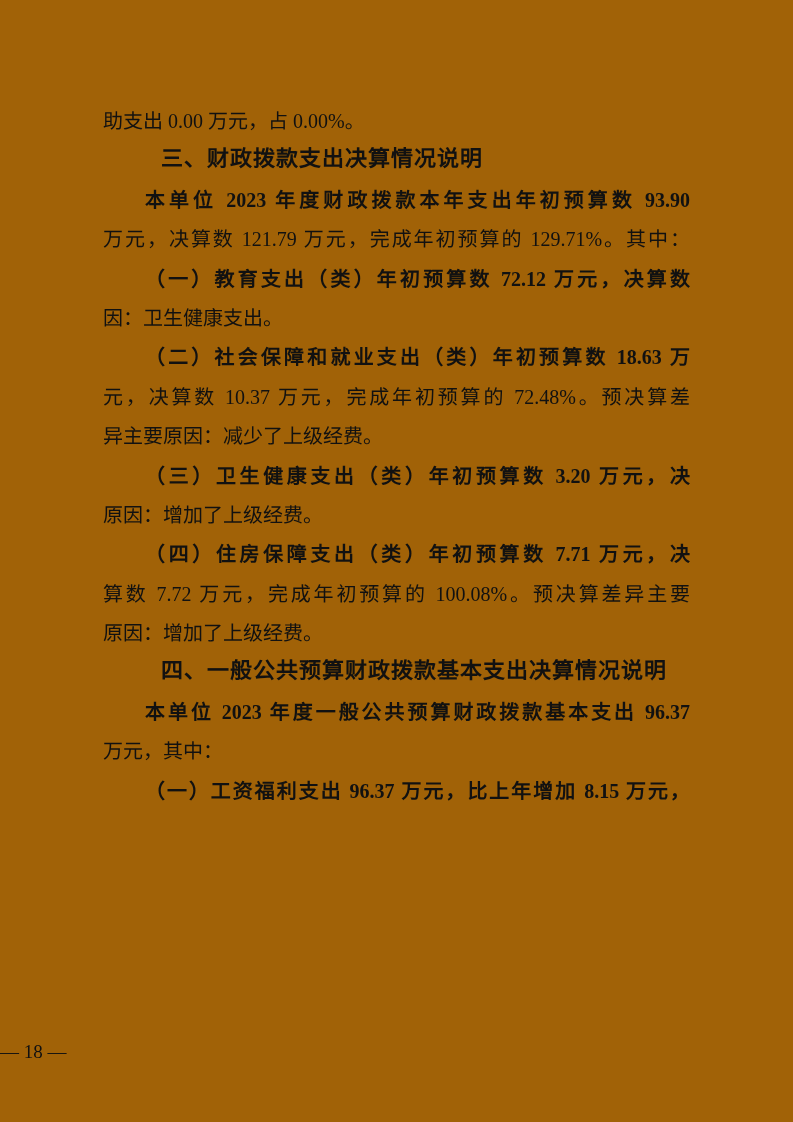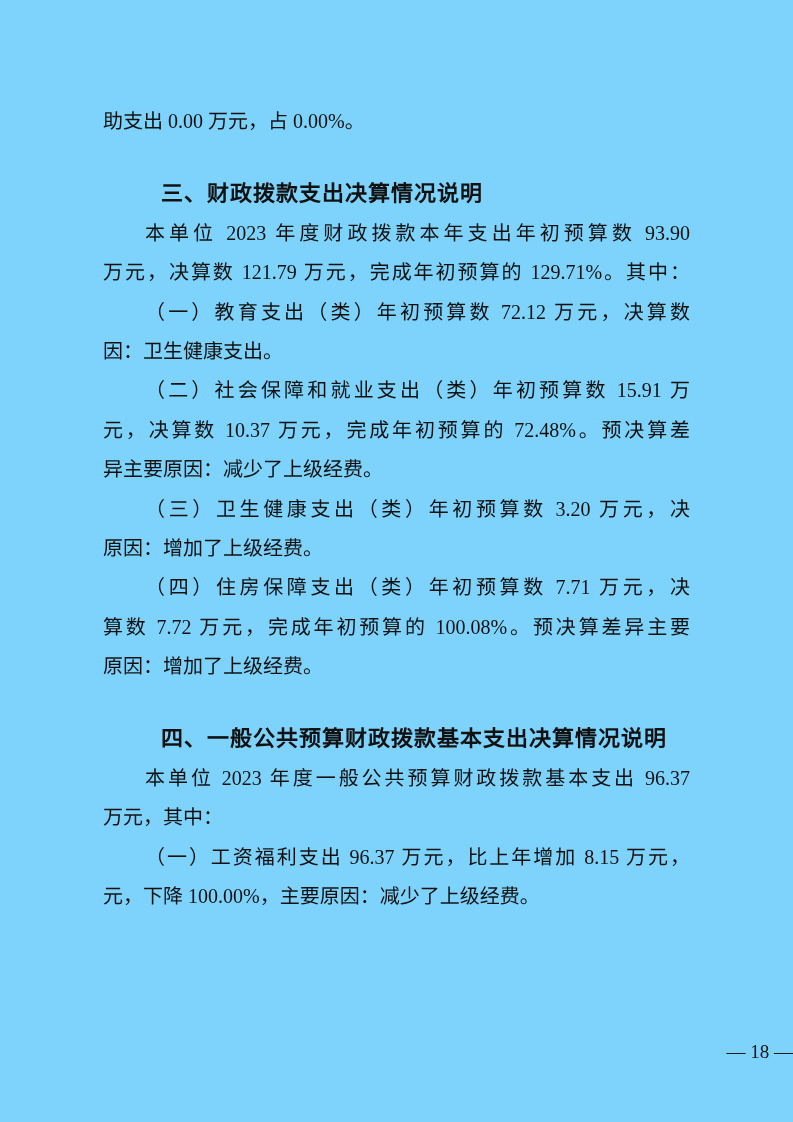--- a/index.html
+++ b/index.html
@@ -4,21 +4,21 @@
 <style>
   html, body {
     margin: 0;
     padding: 0;
     background: #ffffff;
   }
   .page {
     position: relative;
     width: 793px;
     height: 1122px;
-    background: #7dd3fc;
+    background: #a16207;
     color: #111111;
     overflow: hidden;
     font-family: "Liberation Serif", "DejaVu Serif", serif;
   }
   .content {
     position: absolute;
     left: 103px;
     top: 102px;
     width: 587px;
   }
@@ -30,37 +30,37 @@
     text-align: left;
     color: #111111;
   }
   .line.fill {
     white-space: normal;
     text-align: justify;
     text-align-last: justify;
   }
   .line.indent {
     text-indent: 42px;
+    font-weight: bold;
   }
   .heading {
-    font-family: Liberation Sans, sans-serif;
+    font-family: Liberation Mono, monospace;
     font-weight: bold;
     font-size: 22px;
     text-indent: 58px;
     letter-spacing: 1px;
-    margin-top: 33px;
   }
   .footer {
     position: absolute;
     left: 0;
     top: 1034px;
     width: 793px;
     height: 36px;
     line-height: 36px;
-    text-align: right;
+    text-align: left;
     font-size: 19px;
     color: #111111;
     font-family: "Liberation Serif", "DejaVu Serif", serif;
   }
 </style>
 </head>
 <body>
 
 <div class="page">
   <div class="content">
@@ -68,36 +68,35 @@
     <div class="line">助支出 0.00 万元，占 0.00%。</div>
 
     <div class="line heading">三、财政拨款支出决算情况说明</div>
 
     <div class="line fill indent">本单位 2023 年度财政拨款本年支出年初预算数 93.90</div>
     <div class="line fill">万元，决算数 121.79 万元，完成年初预算的 129.71%。其中：</div>
 
     <div class="line fill indent">（一）教育支出（类）年初预算数 72.12 万元，决算数</div>
     <div class="line">因：卫生健康支出。</div>
 
-    <div class="line fill indent">（二）社会保障和就业支出（类）年初预算数 15.91 万</div>
+    <div class="line fill indent">（二）社会保障和就业支出（类）年初预算数 18.63 万</div>
     <div class="line fill">元，决算数 10.37 万元，完成年初预算的 72.48%。预决算差</div>
     <div class="line">异主要原因：减少了上级经费。</div>
 
     <div class="line fill indent">（三）卫生健康支出（类）年初预算数 3.20 万元，决</div>
     <div class="line">原因：增加了上级经费。</div>
 
     <div class="line fill indent">（四）住房保障支出（类）年初预算数 7.71 万元，决</div>
     <div class="line fill">算数 7.72 万元，完成年初预算的 100.08%。预决算差异主要</div>
     <div class="line">原因：增加了上级经费。</div>
 
     <div class="line heading">四、一般公共预算财政拨款基本支出决算情况说明</div>
 
     <div class="line fill indent">本单位 2023 年度一般公共预算财政拨款基本支出 96.37</div>
     <div class="line">万元，其中：</div>
 
     <div class="line fill indent">（一）工资福利支出 96.37 万元，比上年增加 8.15 万元，</div>
 
-    <div class="line">元，下降 100.00%，主要原因：减少了上级经费。</div>
 
   </div>
 
   <div class="footer">— 18 —</div>
 </div>
 
 </body></html>

